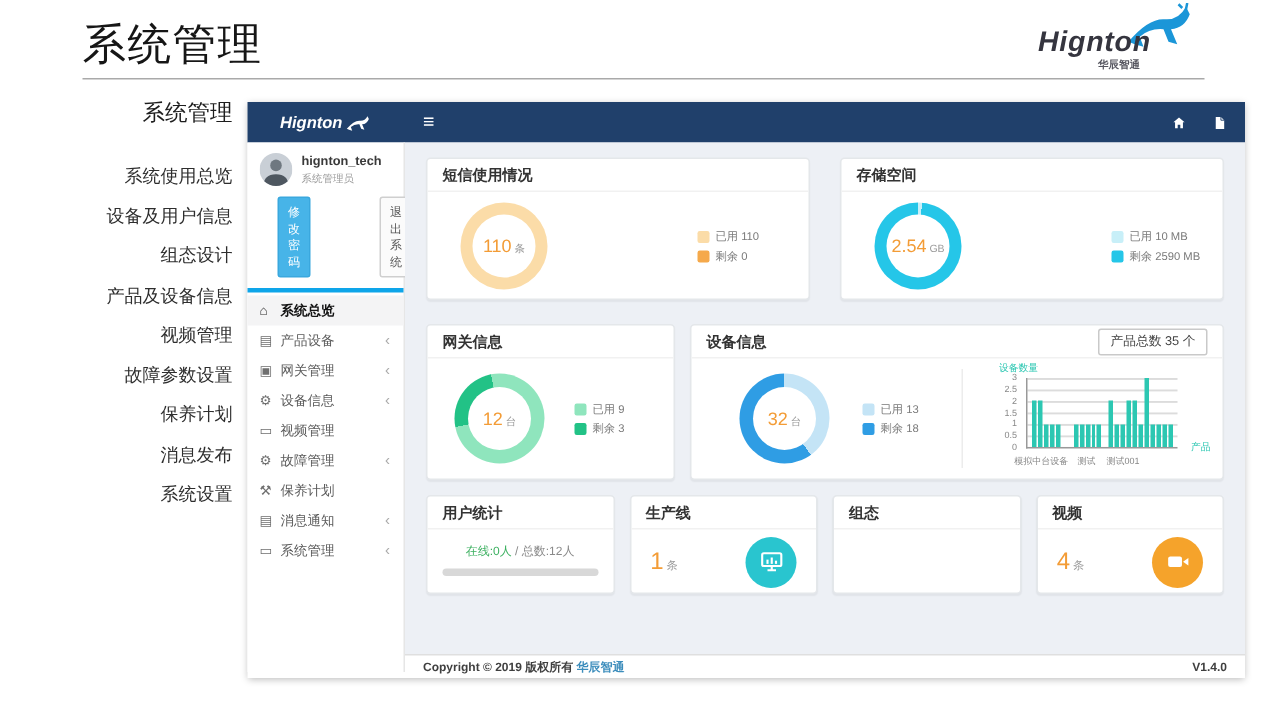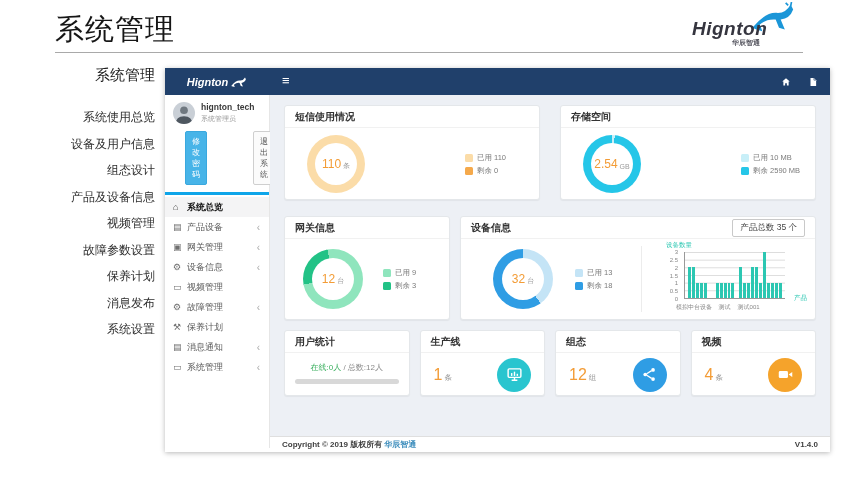--- a/index.html
+++ b/index.html
@@ -419,31 +419,20 @@
                     <path d="M12 16 v3 M8 20 h8" stroke="#fff" stroke-width="2"></path>
                   </svg>
               </div>
             </div>
           </div>
 
           <div class="card">
             <div class="card-header">
                 <span>组态</span>
               </div>
-            <div class="stat-body">
-              <div class="stat-num"><span>12</span><span class="unit">组</span></div>
-              <div class="icon-circle ic-blue">
-                <svg viewBox="0 0 24 24">
-                    <circle cx="6" cy="12" r="2.6" fill="#fff"></circle>
-                    <circle cx="17" cy="5.5" r="2.6" fill="#fff"></circle>
-                    <circle cx="17" cy="18.5" r="2.6" fill="#fff"></circle>
-                    <path d="M8 11 L15 6.5 M8 13 L15 17.5" stroke="#fff" stroke-width="1.8"></path>
-                  </svg>
-              </div>
-            </div>
           </div>
 
           <div class="card">
             <div class="card-header">
                 <span>视频</span>
               </div>
             <div class="stat-body">
               <div class="stat-num"><span>4</span><span class="unit">条</span></div>
               <div class="icon-circle ic-orange">
                 <svg viewBox="0 0 24 24">

